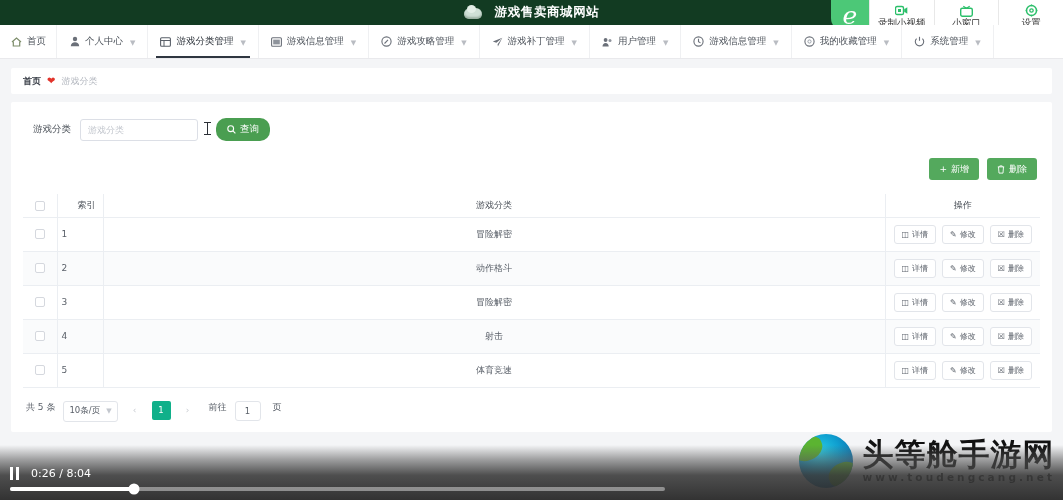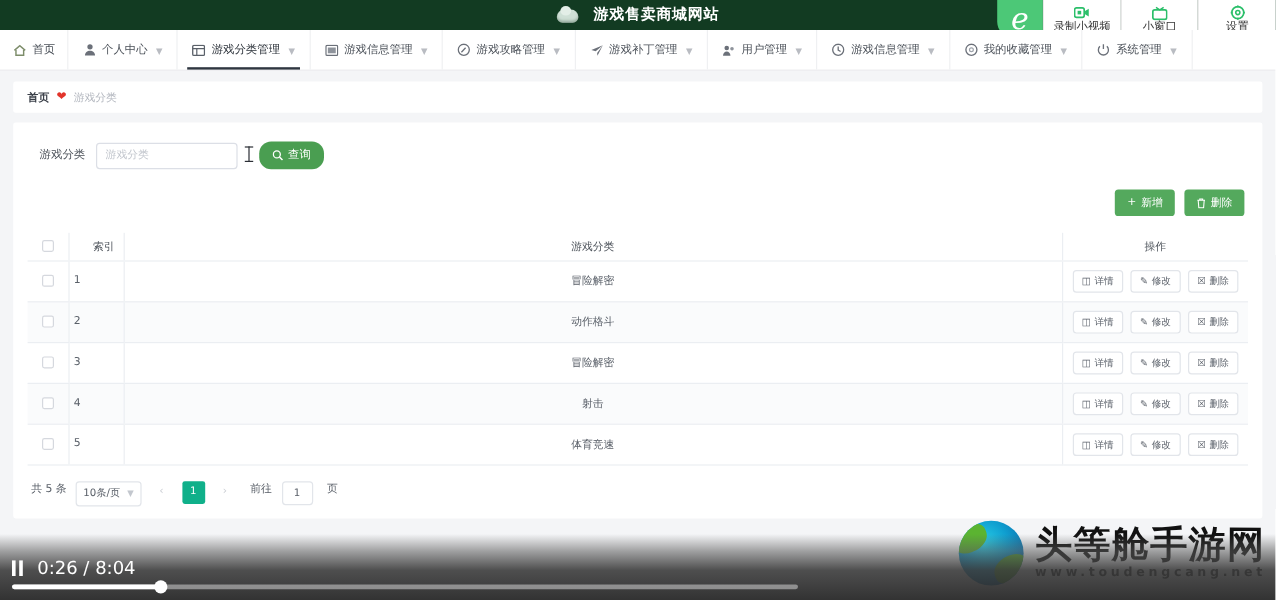--- a/index.html
+++ b/index.html
@@ -218,21 +218,21 @@
     position: absolute; left: 0; bottom: 0; width: 1063px; height: 55px;
     background: linear-gradient(to bottom, rgba(255,255,255,0) 0%, rgba(90,90,90,.55) 26%, rgba(60,60,60,.9) 55%, rgba(40,40,40,.95) 100%);
     pointer-events: none;
   }
   .vp-row {
     position: absolute; left: 0; bottom: 17px; width: 1063px; height: 20px;
     display: flex; align-items: center; gap: 12px; padding-left: 10px;
   }
   .vp-pause { display: flex; gap: 3px; cursor: pointer; }
   .vp-pause span { width: 3px; height: 13px; background: #fff; display: block; }
-  .vp-time { color: #fff; font-size: 15px; font-family: "DejaVu Sans", "Liberation Sans", sans-serif; }
+  .vp-time { color: #fff; font-size: 11px; font-family: "DejaVu Sans", "Liberation Sans", sans-serif; }
   .vp-track {
     position: absolute; left: 10px; bottom: 9px; width: 655px; height: 4px;
     background: rgba(255,255,255,.42); border-radius: 2px; cursor: pointer;
   }
   .vp-fill { position: absolute; left: 0; top: 0; height: 4px; width: 19%; background: #ffffff; border-radius: 2px; }
   .vp-knob {
     position: absolute; left: 19%; top: 50%; transform: translate(-50%, -50%);
     width: 11px; height: 11px; background: #fff; border-radius: 50%;
   }
 </style>

